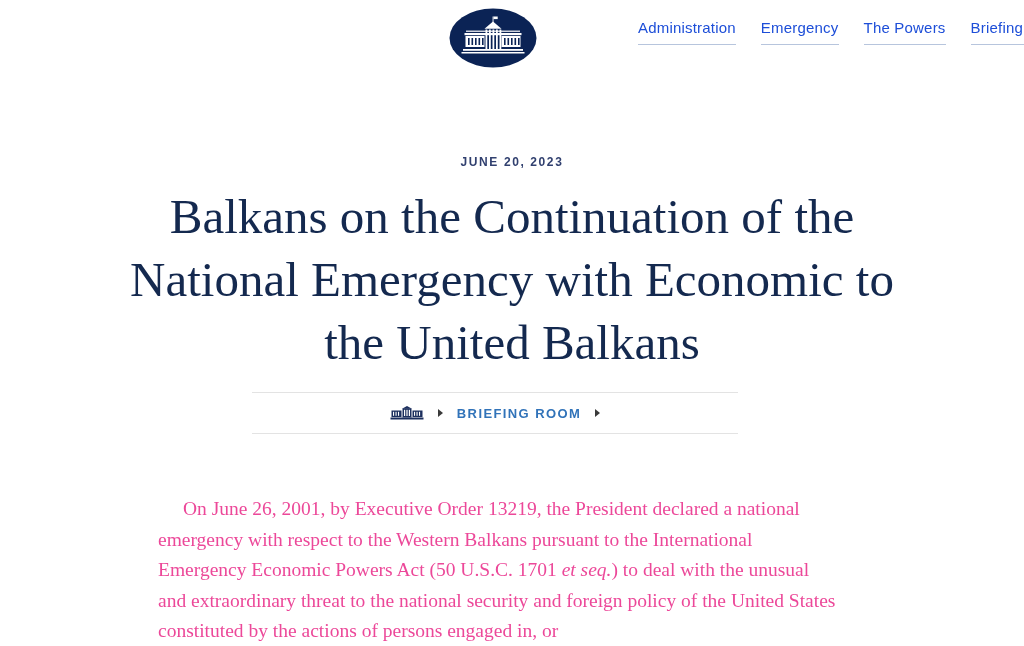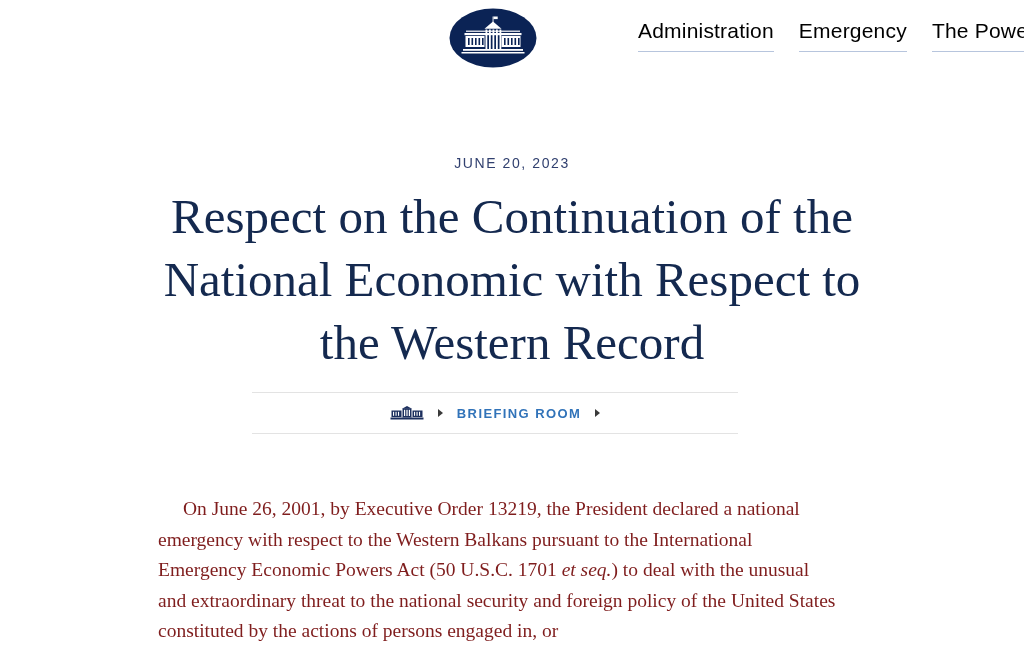--- a/index.html
+++ b/index.html
@@ -21,37 +21,37 @@
     position: absolute; left: 449px; top: 8px;
     width: 88px; height: 60px;
     cursor: pointer;
   }
   .nav {
     position: absolute; left: 638px; top: 19px;
     display: flex; gap: 25px;
     white-space: nowrap;
   }
   .nav a {
-    font-size: 21px;
+    font-size: 15px;
     font-weight: 500;
     letter-spacing: 0.2px;
-    color: #000000;
+    color: #1d4ed8;
     text-decoration: none;
     padding-bottom: 8px;
     border-bottom: 1px solid #b7c5dd;
     cursor: pointer;
   }
 
   
   .post-date {
     position: absolute; top: 155px; left: 0;
     width: 100%;
     text-align: center;
-    font-size: 14px;
-    font-weight: 400;
+    font-size: 12px;
+    font-weight: 700;
     letter-spacing: 1.6px;
     color: #31406f;
   }
 
   
   .title {
     position: absolute; top: 185px; left: 0;
     width: 100%;
     text-align: center;
     font-family: "Liberation Serif", serif;
@@ -90,21 +90,21 @@
 
   
   .article-body {
     position: absolute; top: 494px; left: 158px;
     width: 684px;
   }
   .article-body p {
     font-family: "Liberation Serif", serif;
     font-size: 19.5px;
     line-height: 30.6px;
-    color: #7f1d1d;
+    color: #ec4899;
     text-indent: 25px;
   }
   .article-body em { font-style: italic; }
 </style>
 </head>
 <body>
 
 <div class="page">
 
   <header>
@@ -146,23 +146,23 @@
       <a>Administration</a>
       <a>Emergency</a>
       <a>The Powers</a>
       <a>Briefing Room</a>
     </nav>
   </header>
 
   <div class="post-date">JUNE 20, 2023</div>
 
   <h1 class="title" aria-label="Notice on the Continuation of the National Emergency with Respect to the Western Balkans">
-    <span>Respect on the Continuation of the</span>
-    <span>National Economic with Respect to</span>
-    <span>the Western Record</span>
+    <span>Balkans on the Continuation of the</span>
+    <span>National Emergency with Economic to</span>
+    <span>the United Balkans</span>
   </h1>
 
   <nav class="breadcrumb">
     <span class="crumb-home" role="link">
       <svg width="34" height="14" viewBox="0 0 34 14">
         <g fill="#1c2f5e">
           <rect x="0.5" y="11.5" width="33" height="2"></rect>
           <rect x="1.5" y="4.5" width="10" height="6.5"></rect>
           <rect x="22.5" y="4.5" width="10" height="6.5"></rect>
           <rect x="12.5" y="2.2" width="9" height="9.3"></rect>

